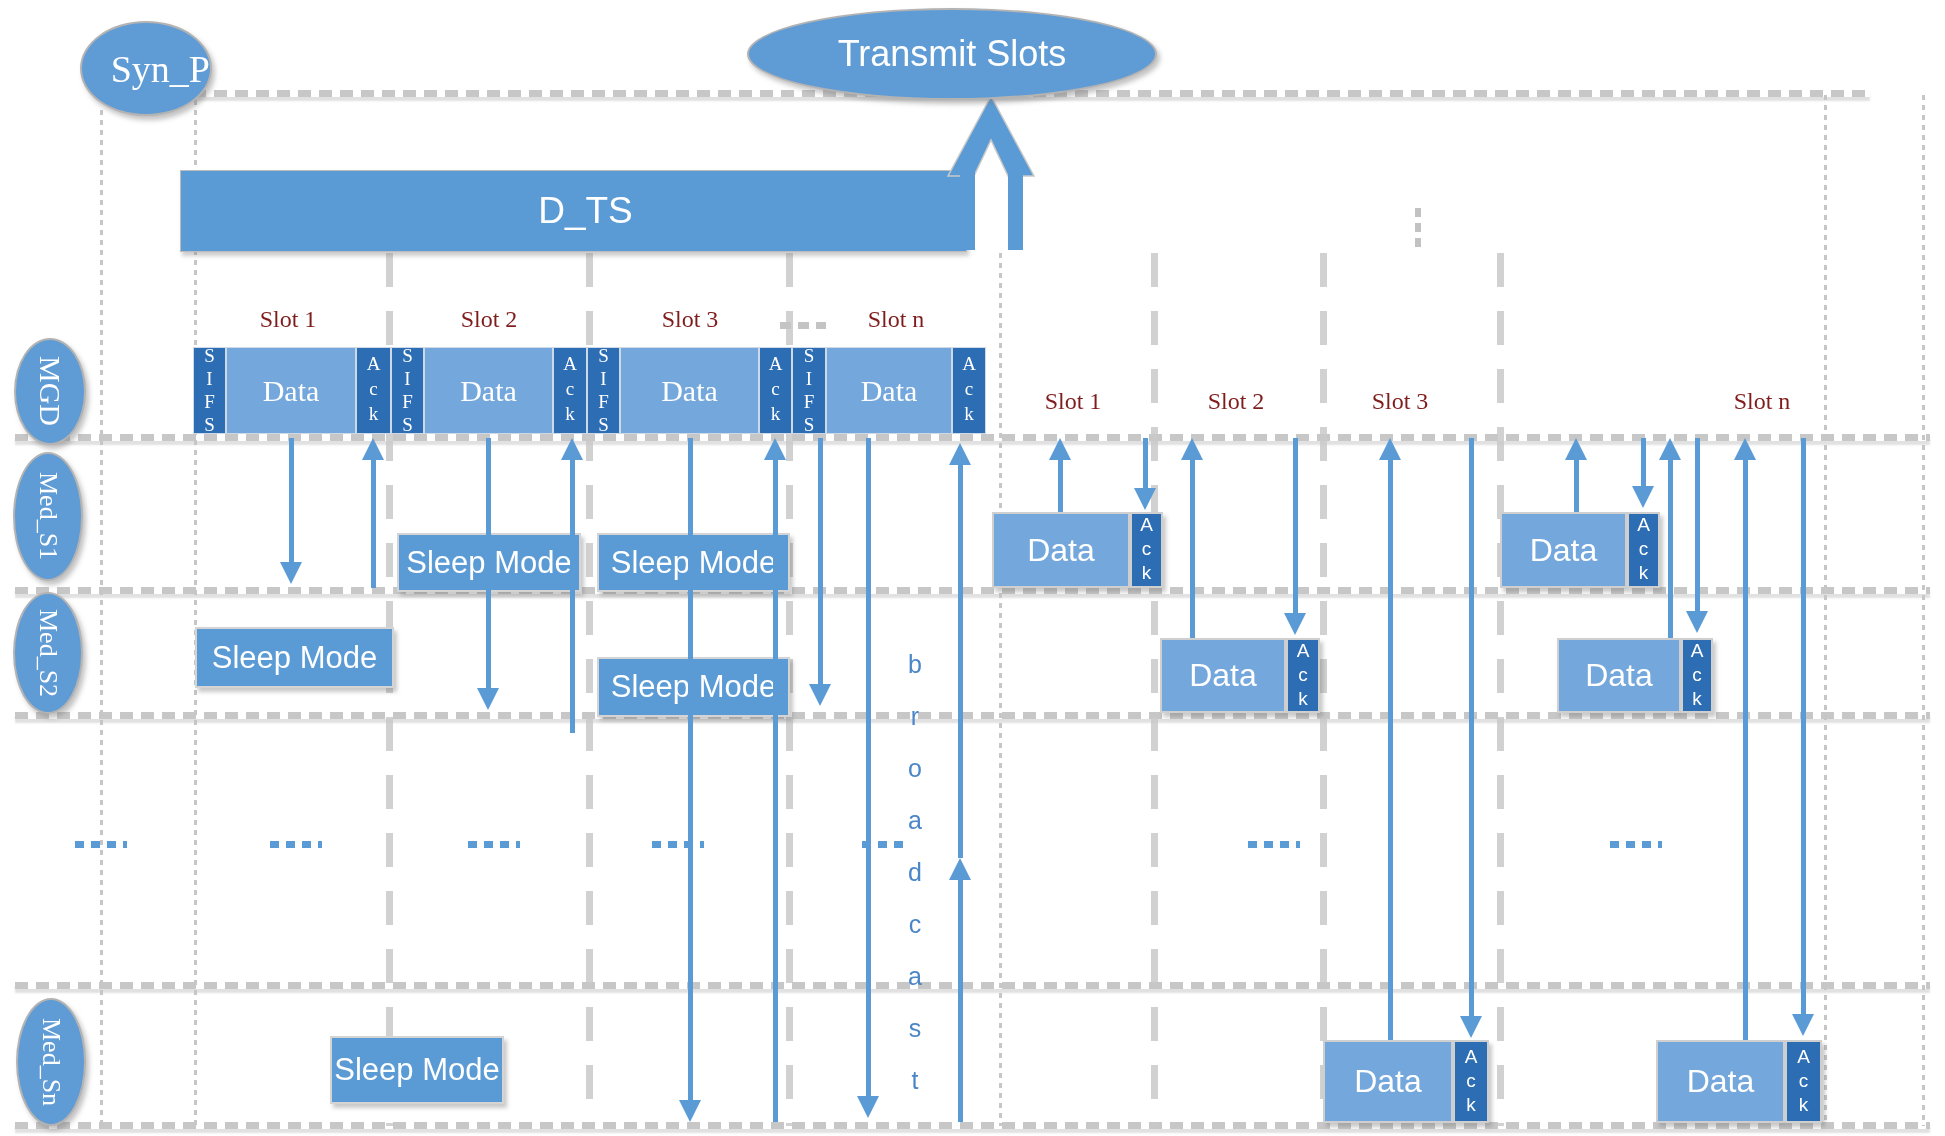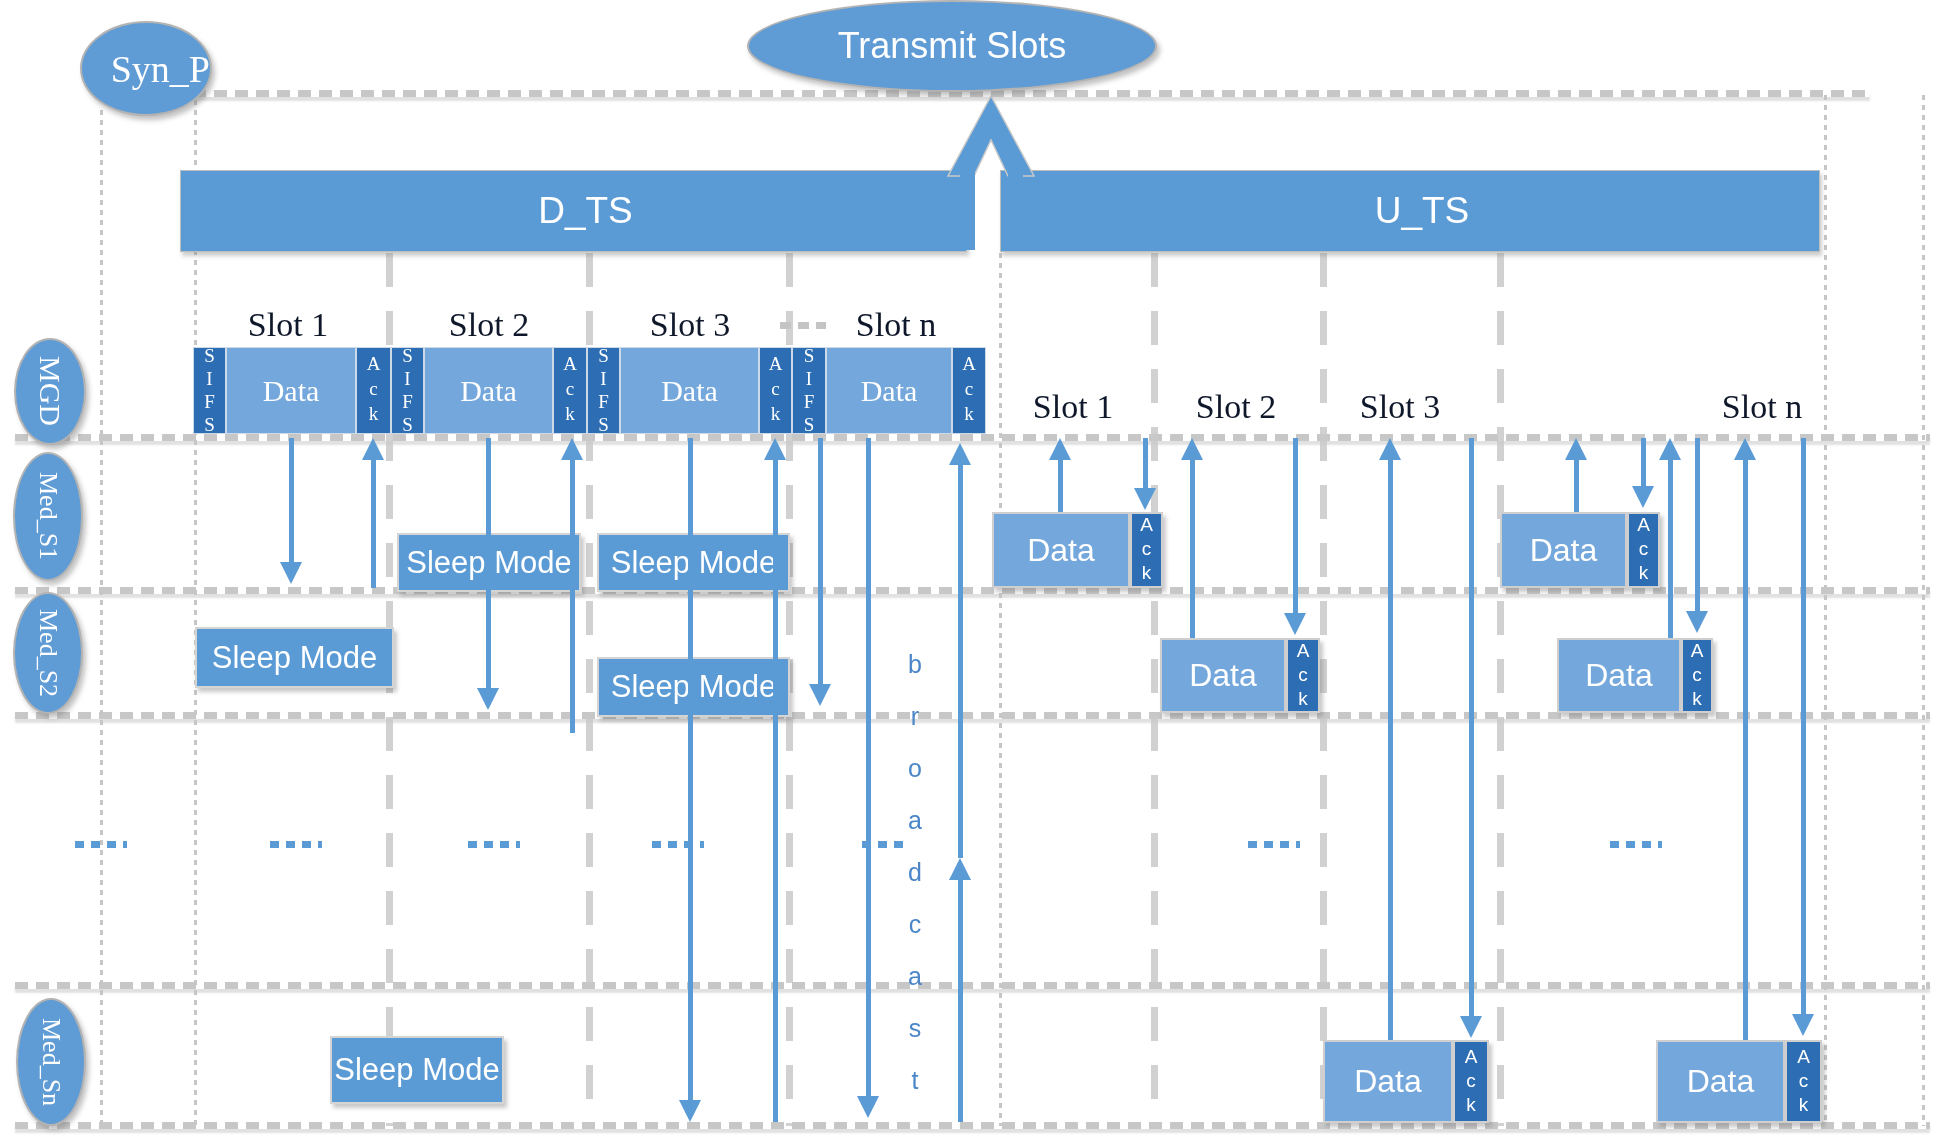--- a/index.html
+++ b/index.html
@@ -16,21 +16,21 @@
   
   .node{border-radius:50%;background:#5f9bd5;border:2px solid #b3b3b3;
         box-shadow:3px 4px 5px rgba(120,120,120,.45);color:#fff;
         display:flex;align-items:center;justify-content:center;}
   .serif{font-family:"Liberation Serif",serif;justify-content:flex-end;}
   .sans{font-family:"Liberation Sans",sans-serif;}
   
   .bar{background:#5b9bd5;border:1px solid #bdbdbd;box-shadow:2px 4px 4px rgba(130,130,130,.4);
        color:#fff;display:flex;align-items:center;justify-content:center;font-size:37px;}
   
-  .slotlbl{color:#0f172a;font-size:34px;text-align:center;font-family:"Liberation Serif",serif;}
+  .slotlbl{color:#7f1d1d;font-size:24px;text-align:center;font-family:"Liberation Serif",serif;}
   
   .block{box-sizing:border-box;border:1px solid #cdd9e6;color:#fff;
          display:flex;align-items:center;justify-content:center;}
   .dark{background:#2d6db3;}
   .light{background:#74a7db;}
   .vtext{writing-mode:vertical-rl;text-orientation:upright;line-height:1;}
   .mgdtxt{font-family:"Liberation Serif",serif;}
   
   .ubox{box-sizing:border-box;border:2px solid #cfcfcf;color:#fff;
         display:flex;align-items:center;justify-content:center;box-shadow:3px 4px 4px rgba(120,120,120,.4);}
@@ -68,34 +68,31 @@
   <div class="abs vdash" style="left:1320px;top:253px;height:873px;"></div>
   <div class="abs vdash" style="left:1497px;top:253px;height:873px;"></div>
   <div class="abs vdot" style="left:1824px;top:95px;height:1031px;"></div>
   <div class="abs vdot" style="left:1922px;top:95px;height:1031px;"></div>
   <div class="abs gtick" style="left:600px;top:208px;height:45px;"></div>
   <div class="abs gtick" style="left:1415px;top:208px;height:45px;"></div>
 
   <div class="abs bar sans" style="left:180px;top:170px;width:785px;height:80px;">
     <span style="transform:translateX(12px);">D_TS</span>
   </div>
-  <div class="abs bar sans" style="left:1000px;top:170px;width:818px;height:80px;">
-    <span style="transform:translateX(12px);">U_TS</span>
-  </div>
 
   <svg class="abs" style="left:938px;top:90px;" width="110" height="168" viewBox="0 0 110 168">
     <polygon points="53,6 96,86 70,86 53,50 36,86 10,86" fill="#5b9bd5" stroke="#c9c9c9" stroke-width="1.5"></polygon>
     <rect x="22" y="82" width="15" height="78" fill="#5b9bd5"></rect>
     <rect x="70" y="82" width="15" height="78" fill="#5b9bd5"></rect>
   </svg>
 
   <div class="abs node serif" style="left:80px;top:21px;width:128px;height:91px;font-size:38px;">
     <span>Syn_P</span>
   </div>
-  <div class="abs node sans" style="left:747px;top:0;width:406px;height:88px;font-size:36px;">
+  <div class="abs node sans" style="left:747px;top:8px;width:406px;height:88px;font-size:36px;">
     <span>Transmit Slots</span>
   </div>
 
   <div class="abs node" style="left:14px;top:338px;width:68px;height:103px;">
     <span class="lane" style="font-size:30px;">MGD</span>
   </div>
   <div class="abs node" style="left:13px;top:452px;width:66px;height:125px;">
     <span class="lane" style="font-size:26px;">Med_S1</span>
   </div>
   <div class="abs node" style="left:13px;top:592px;width:66px;height:118px;">

